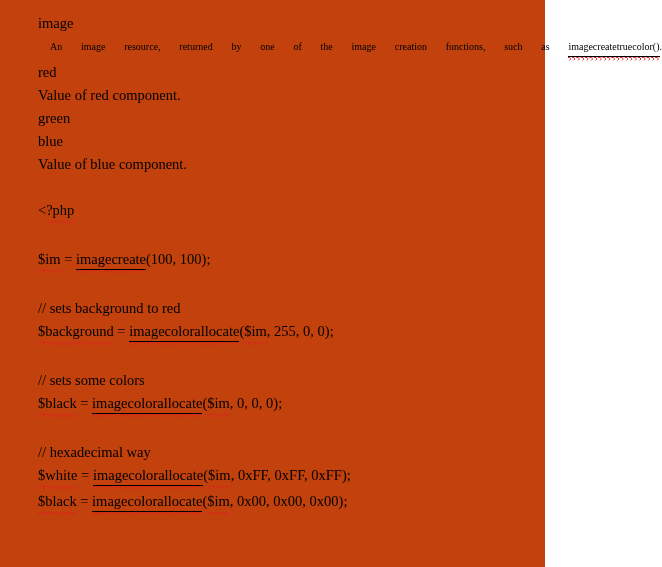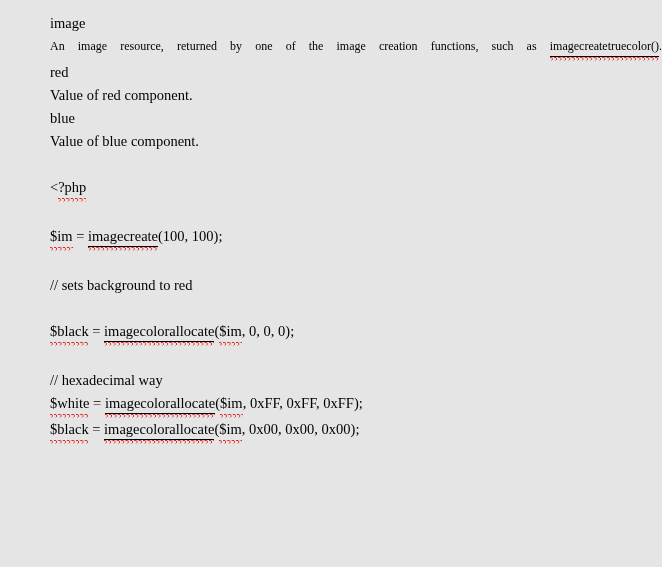--- a/index.html
+++ b/index.html
@@ -10,40 +10,41 @@
   }
   body {
     width: 662px;
     height: 567px;
     overflow: hidden;
     font-family: "Liberation Serif", "DejaVu Serif", serif;
     color: #000000;
   }
   .page {
     position: relative;
-    width: 662px;
+    width: 545px;
     height: 567px;
-    background: #e5e5e5;
+    background: #c2410c;
     box-sizing: border-box;
-    padding: 12px 12px 0 50px;
+    padding: 12px 12px 0 38px;
   }
   .line {
     font-size: 14.5px;
     line-height: 23px;
     white-space: pre-wrap;
     color: #000000;
     min-height: 23px;
   }
   .para-justify {
-    font-size: 12px;
+    font-size: 10px;
     line-height: 23px;
     text-align: justify;
     text-align-last: justify;
     width: 612px;
     color: #000000;
+    margin-left: 12px;
   }
   .blank {
     height: 23px;
     line-height: 23px;
     font-size: 14.5px;
   }
   
   .sp {
     position: relative;
     display: inline-block;
@@ -76,39 +77,42 @@
 
 <div class="page">
 
   <div class="line">image</div>
 
   <div class="para-justify"><span>An image resource, returned by one of the image creation functions, such as </span><span class="lnk">imagecreatetruecolor()</span><span>.</span></div>
 
   <div class="line">red</div>
   <div class="line">Value of red component.</div>
 
+  <div class="line">green</div>
 
   <div class="line">blue</div>
   <div class="line">Value of blue component.</div>
 
   <div class="blank">&nbsp;</div>
 
   <div class="line nowrap"><span>&lt;</span><span class="sp">?php</span></div>
 
   <div class="blank">&nbsp;</div>
 
   <div class="line nowrap"><span class="sp">$im</span><span> = </span><span class="lnk">imagecreate</span><span>(100, 100);</span></div>
 
   <div class="blank">&nbsp;</div>
 
   <div class="line nowrap">// sets background to red</div>
 
+  <div class="line nowrap"><span class="sp">$background</span><span> = </span><span class="lnk">imagecolorallocate</span><span>(</span><span class="sp">$im</span><span>, 255, 0, 0);</span></div>
 
   <div class="blank">&nbsp;</div>
 
+  <div class="line nowrap">// sets some colors</div>
 
 
   <div class="line nowrap"><span class="sp">$black</span><span> = </span><span class="lnk">imagecolorallocate</span><span>(</span><span class="sp">$im</span><span>, 0, 0, 0);</span></div>
 
   <div class="blank">&nbsp;</div>
 
   <div class="line nowrap">// hexadecimal way</div>
 
   <div class="line nowrap"><span class="sp">$white</span><span> = </span><span class="lnk">imagecolorallocate</span><span>(</span><span class="sp">$im</span><span>, 0xFF, 0xFF, 0xFF);</span></div>
 

